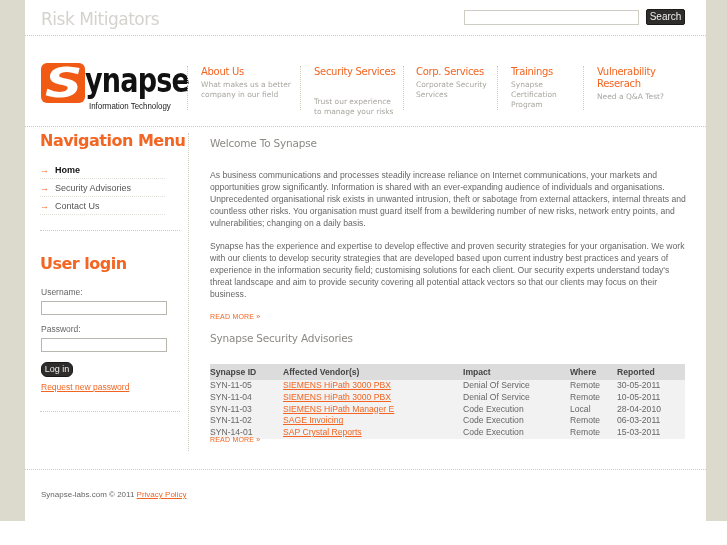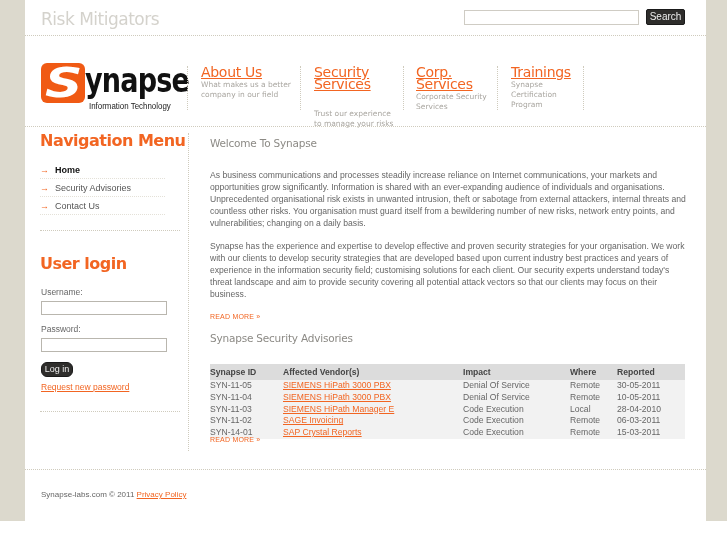--- a/index.html
+++ b/index.html
@@ -15,21 +15,21 @@
   .dotline { position: absolute; left: 0; width: 681px; border-top: 1px dotted #cfcbbd; }
 
   .logo { position: absolute; left: 16px; top: 63px; width: 132px; height: 50px; }
   .logo-box { position: absolute; left: 0; top: 0; width: 44px; height: 40px; background: #f05a14; border-radius: 6px; }
   .logo-s { position: absolute; left: 4px; top: 0px; font-family: "DejaVu Sans", sans-serif; font-weight: bold; font-size: 40px; color: #fff; line-height: 40px; font-style: italic; transform: scaleX(1.3); transform-origin: left; }
   .logo-word { position: absolute; left: 44px; top: -2px; font-family: "DejaVu Sans", sans-serif; font-weight: bold; font-size: 33px; color: #111; line-height: 40px; transform: scaleX(0.82); transform-origin: left; letter-spacing: -1px; }
   .logo-sub { position: absolute; left: 48px; top: 38px; font-family: "Liberation Sans", sans-serif; font-size: 9px; color: #222; white-space: nowrap; transform: scaleX(0.88); transform-origin: left; }
 
   .topnav-item { position: absolute; top: 66px; }
   .topnav-sep { position: absolute; top: 66px; height: 44px; border-left: 1px dotted #cfcbbd; }
-  .topnav-title { font-family: "DejaVu Sans", sans-serif; color: #f26522; font-size: 14px; line-height: 12px; letter-spacing: -0.3px; text-decoration: underline; }
+  .topnav-title { font-family: "DejaVu Sans", sans-serif; color: #f26522; font-size: 10px; line-height: 12px; letter-spacing: -0.3px; }
   .topnav-desc { font-family: "DejaVu Sans", sans-serif; color: #a9a6a0; font-size: 7.5px; line-height: 10px; margin-top: 2px; }
 
   .sidebar-heading { position: absolute; left: 15px; font-family: "DejaVu Sans", sans-serif; font-weight: bold; color: #f26522; font-size: 16px; letter-spacing: -0.5px; }
   .nav-list { position: absolute; left: 15px; top: 161px; width: 125px; }
   .nav-item { height: 18px; border-bottom: 1px dotted #e4e1d8; display: flex; align-items: center; font-size: 9px; color: #555; }
   .nav-arrow { color: #f26522; font-size: 9px; width: 15px; }
   .nav-item.active .nav-label { color: #111; font-weight: bold; }
 
   .form-label { position: absolute; left: 16px; font-size: 8.5px; color: #666; }
   .form-input { position: absolute; left: 16px; width: 126px; height: 14px; border: 1px solid #b9b6ae; background: #fff; }
@@ -85,20 +85,24 @@
   <div class="topnav-item" style="left:391px; width:80px;">
     <div class="topnav-title">Corp. Services</div>
     <div class="topnav-desc" style="width:75px;">Corporate Security Services</div>
   </div>
   <div class="topnav-sep" style="left:472px;"></div>
   <div class="topnav-item" style="left:486px; width:60px;">
     <div class="topnav-title">Trainings</div>
     <div class="topnav-desc" style="width:50px;">Synapse Certification Program</div>
   </div>
   <div class="topnav-sep" style="left:558px;"></div>
+  <div class="topnav-item" style="left:572px; width:80px;">
+    <div class="topnav-title" style="width:70px;">Vulnerability Reserach</div>
+    <div class="topnav-desc">Need a Q&amp;A Test?</div>
+  </div>
 
   <div class="dotline" style="top:126px;"></div>
 
   <div class="sidebar-heading" style="top:131px;">Navigation Menu</div>
   <div class="nav-list">
     <div class="nav-item active">
       <span class="nav-arrow">→</span>
       <span class="nav-label">Home</span>
     </div>
     <div class="nav-item">

